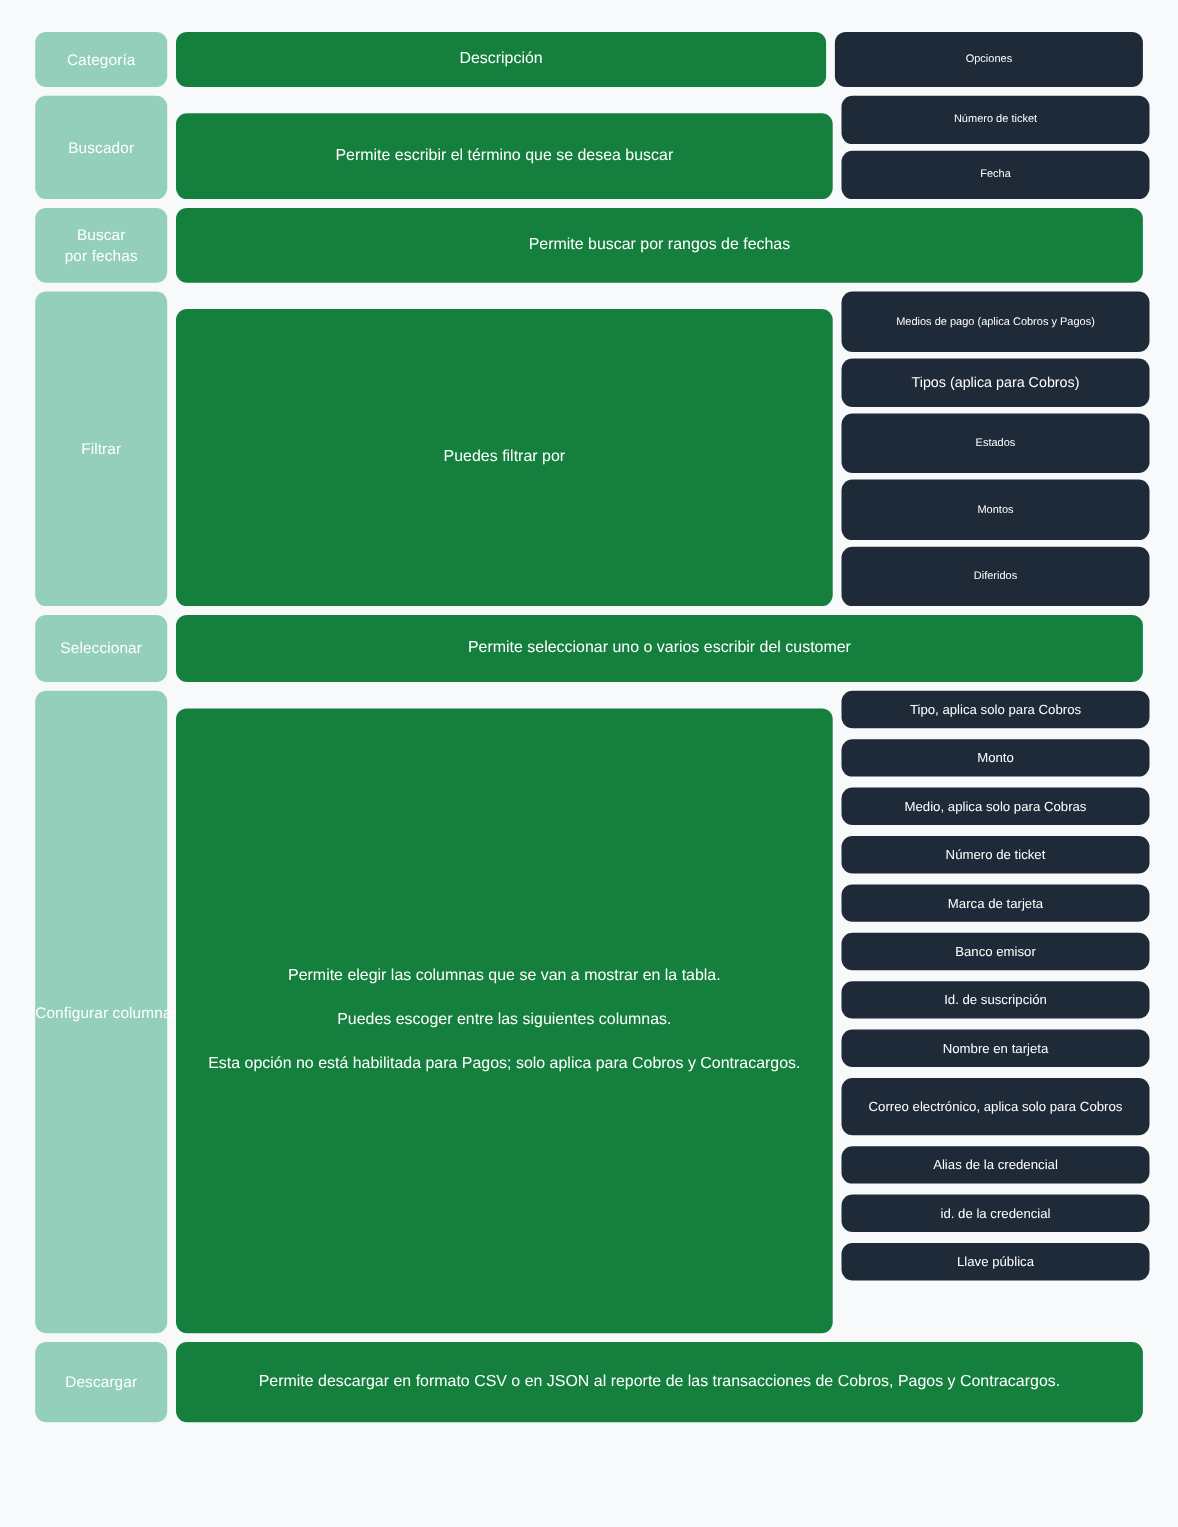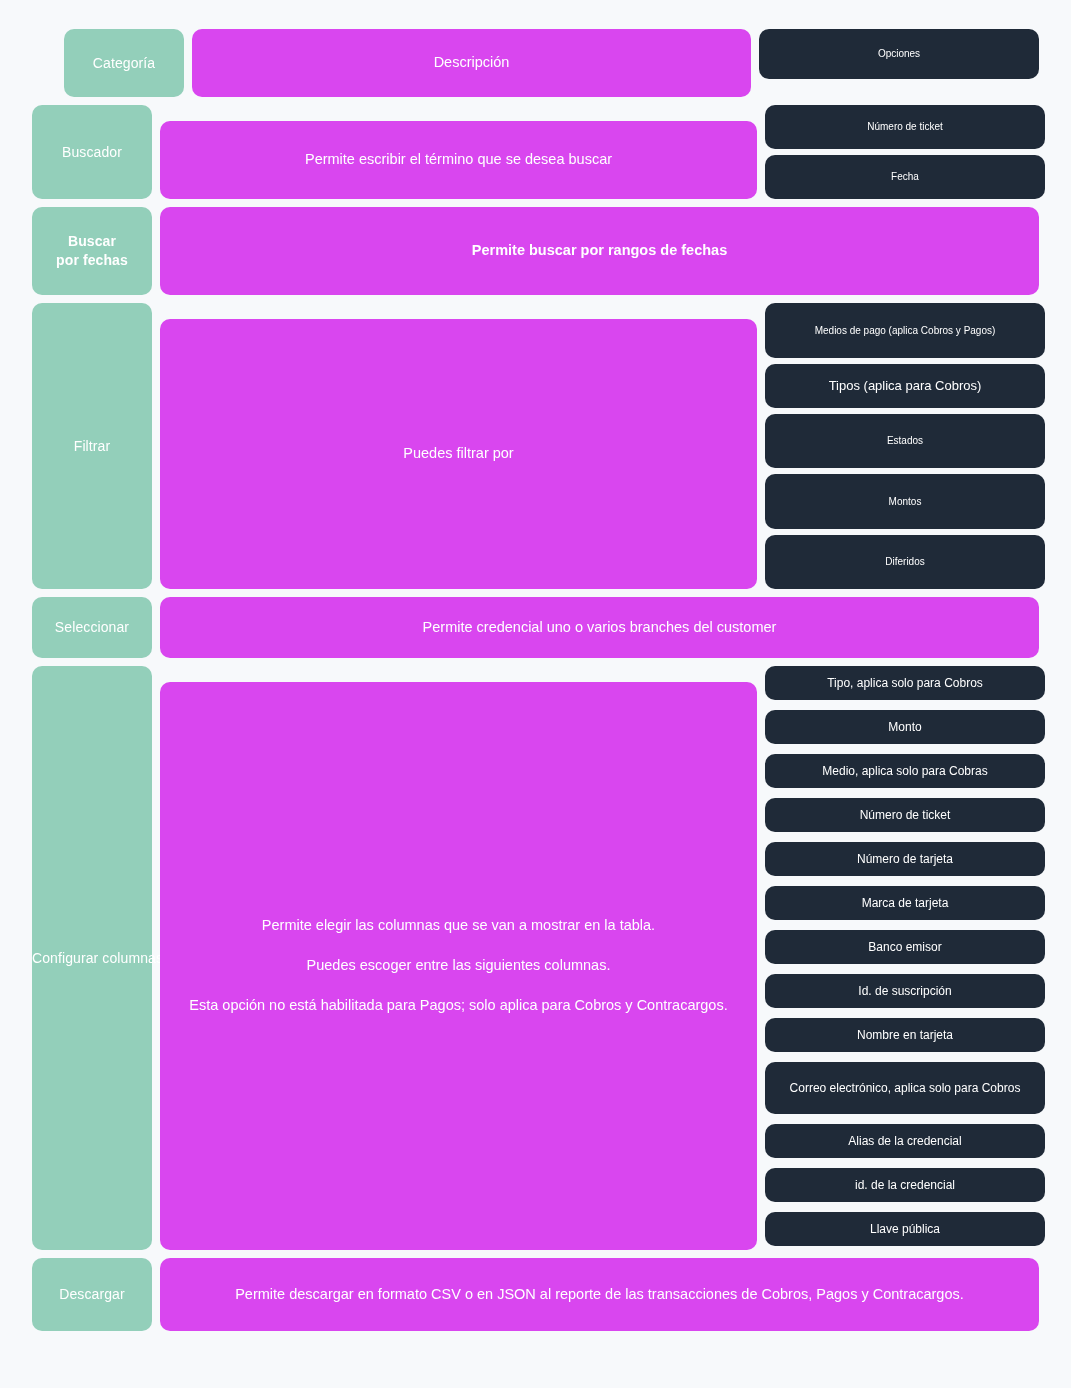--- a/index.html
+++ b/index.html
@@ -56,21 +56,21 @@
   .cat.overflow > span {
     display: block;
     width: 120px;
     text-align: center;
     overflow: visible;
     white-space: nowrap;
   }
 
   
   .desc {
-    background: #d946ef;
+    background: #15803d;
     border-radius: 10px;
     display: flex;
     align-items: center;
     justify-content: center;
     color: #ffffff;
     font-size: 14.5px;
     line-height: 1.5;
     text-align: center;
     padding: 0 22px;
     box-sizing: border-box;
@@ -114,23 +114,23 @@
   }
   .pill.sm {
     font-size: 12px;
     min-height: 34px;
   }
   .pill.sm.tall {
     min-height: 52px;
   }
 
   
-  .r-header  { height: 68px; margin-left: 32px; }
+  .r-header  { height: 50px; }
   .r-buscador{ height: 94px; }
-  .r-fechas  { height: 88px; font-weight: bold; }
+  .r-fechas  { height: 68px; }
   .r-filtrar { height: 286px; }
   .r-select  { height: 61px; }
   .r-cols    { height: 584px; }
   .r-download{ height: 73px; }
 </style>
 </head>
 <body>
 
 <div id="sheet">
 
@@ -164,40 +164,39 @@
       <div class="pill lg" style="flex:1 1 0;min-height:0">Medios de pago (aplica Cobros y Pagos)</div>
       <div class="pill lg" style="flex:0 0 44px;min-height:0;font-size:13px">Tipos (aplica para Cobros)</div>
       <div class="pill lg" style="flex:1 1 0;min-height:0">Estados</div>
       <div class="pill lg" style="flex:1 1 0;min-height:0">Montos</div>
       <div class="pill lg" style="flex:1 1 0;min-height:0">Diferidos</div>
     </div>
   </div>
 
   <div class="row r-select">
     <div class="cat">Seleccionar</div>
-    <div class="desc wide">Permite credencial uno o varios branches del customer</div>
+    <div class="desc wide">Permite seleccionar uno o varios escribir del customer</div>
   </div>
 
   <div class="row r-cols">
     <div class="cat overflow">
       <span>Configurar columnas</span>
     </div>
     <div class="desc narrow">
       <div>
         <p>Permite elegir las columnas que se van a mostrar en la tabla.</p>
         <p>Puedes escoger entre las siguientes columnas.</p>
         <p>Esta opción no está habilitada para Pagos; solo aplica para Cobros y Contracargos.</p>
       </div>
     </div>
     <div class="opts gap10">
       <div class="pill sm">Tipo, aplica solo para Cobros</div>
       <div class="pill sm">Monto</div>
       <div class="pill sm">Medio, aplica solo para Cobras</div>
       <div class="pill sm">Número de ticket</div>
-      <div class="pill sm">Número de tarjeta</div>
       <div class="pill sm">Marca de tarjeta</div>
       <div class="pill sm">Banco emisor</div>
       <div class="pill sm">Id. de suscripción</div>
       <div class="pill sm">Nombre en tarjeta</div>
       <div class="pill sm tall">Correo electrónico, aplica solo para Cobros</div>
       <div class="pill sm">Alias de la credencial</div>
       <div class="pill sm">id. de la credencial</div>
       <div class="pill sm">Llave pública</div>
     </div>
   </div>

